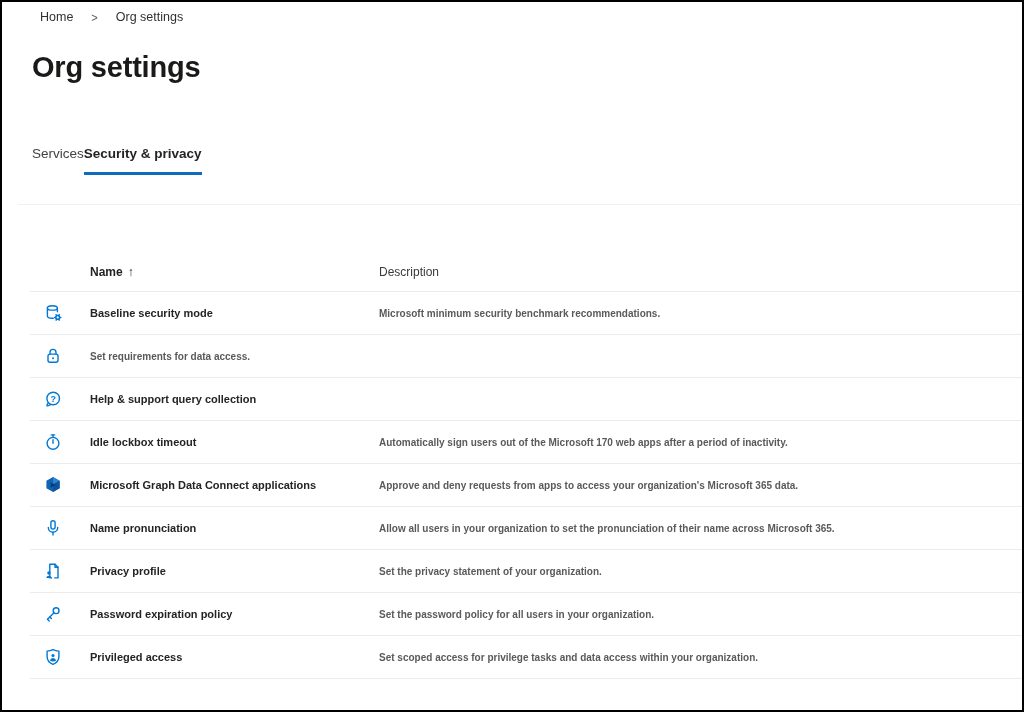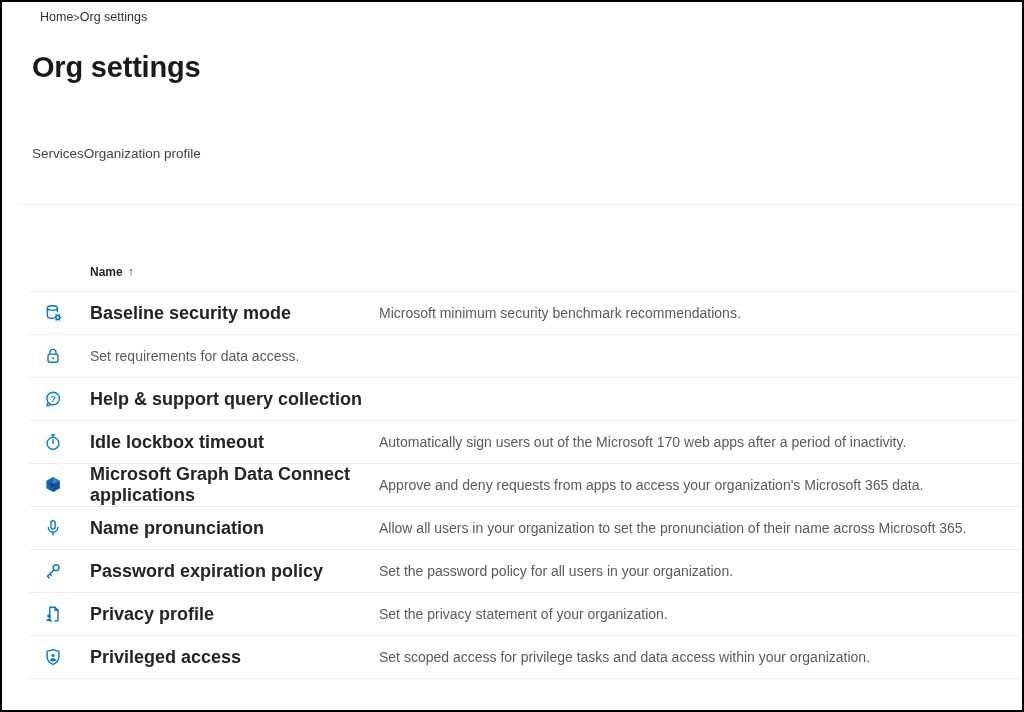--- a/index.html
+++ b/index.html
@@ -12,21 +12,21 @@
   .frame {
     width: 1024px; height: 712px;
     border: 2px solid #000;
     background: #fff;
     overflow: hidden;
   }
   
   .breadcrumb {
     padding: 2px 0 0 38px;
     font-size: 12.5px; color: #323130;
-    display: flex; align-items: center; gap: 0;
+    display: flex; align-items: center; gap: 18px;
     height: 28px;
   }
   .crumb { cursor: pointer; }
   .crumb-sep { color: #605e5c; font-size: 11px; transform: scaleY(1.15); }
   
   h1.page-title {
     margin: 20px 0 0 30px;
     font-size: 29px; line-height: 34px;
     font-weight: 700; color: #1b1a19;
     letter-spacing: -0.2px;
@@ -68,49 +68,50 @@
   .sort-glyph { font-size: 12px; font-weight: 400; color: #242424; }
   .h-desc { flex: 1; color: #3b3a39; font-weight: 400; cursor: pointer; }
   .row {
     display: flex; align-items: center;
     height: 43px;
     border-bottom: 1px solid #ebebeb;
     cursor: pointer;
   }
   .cell-icon { width: 60px; padding-left: 13px; display: flex; align-items: center; }
   .cell-icon svg { display: block; }
-  .cell-name { width: 289px; font-size: 18px; font-weight: 700; color: #242424; }
-  .cell-desc { flex: 1; font-size: 14px; color: #5b5a59; padding-right: 2px; }
+  .cell-name { width: 289px; font-size: 11px; font-weight: 700; color: #242424; }
+  .cell-desc { flex: 1; font-size: 10px; color: #5b5a59; padding-right: 2px; font-weight: bold; }
 </style>
 </head>
 <body>
 
 <div class="frame">
 
   <nav class="breadcrumb" id="breadcrumb">
       <span class="crumb">Home</span>
       <span class="crumb-sep">&gt;</span>
       <span class="crumb">Org settings</span>
     </nav>
 
   <h1 class="page-title">Org settings</h1>
 
   <div class="tabs" id="tabs">
       <div class="tab">Services</div>
-      <div class="tab">Organization profile</div>
+      <div class="tab active">Security &amp; privacy</div>
     </div>
   <div class="tabs-divider"></div>
 
   <div class="table">
     <div class="thead">
       <div class="h-spacer"></div>
       <div class="h-name">
         <span>Name</span>
         <span class="sort-glyph">↑</span>
       </div>
+      <div class="h-desc">Description</div>
     </div>
     <div id="rows">
   <div class="row">
     <div class="cell-icon">
       <span class="icon">
               <svg width="20" height="20" viewBox="0 0 20 20">
     <g fill="none" stroke="#0078d4" stroke-width="1.4" stroke-linecap="round" stroke-linejoin="round">
       <ellipse cx="9.4" cy="4.9" rx="5" ry="2.2"></ellipse>
       <path d="M4.4 4.9 V13 c0 1.25 2.2 2.25 5 2.25 .3 0 .6 -.01 .9 -.04"></path>
       <path d="M14.4 4.9 V8.8"></path>
@@ -200,54 +201,54 @@
     </div>
     <div class="cell-name">Name pronunciation</div>
     <div class="cell-desc">Allow all users in your organization to set the pronunciation of their name across Microsoft 365.</div>
   </div>
 
   <div class="row">
     <div class="cell-icon">
       <span class="icon">
               <svg width="20" height="20" viewBox="0 0 20 20">
     <g fill="none" stroke="#0078d4" stroke-width="1.4" stroke-linecap="round" stroke-linejoin="round">
+      <path d="M8.6 16.9 H6.8 V3.3 h5.2 l3 3 v10.6 h-3.2"></path>
+      <path d="M12 3.3 v3 h3"></path>
+    </g>
+    <circle cx="5.9" cy="12" r="1.7" fill="#0078d4"></circle>
+    <path d="M3.2 17 a2.75 2.75 0 0 1 5.4 0 Z" fill="#0078d4"></path>
+              </svg>
+            </span>
+    </div>
+    <div class="cell-name">Privacy profile</div>
+    <div class="cell-desc">Set the privacy statement of your organization.</div>
+  </div>
+
+  <div class="row">
+    <div class="cell-icon">
+      <span class="icon">
+              <svg width="20" height="20" viewBox="0 0 20 20">
+    <g fill="none" stroke="#0078d4" stroke-width="1.4" stroke-linecap="round" stroke-linejoin="round">
       <circle cx="13.1" cy="6.7" r="2.9"></circle>
       <path d="M11 8.8 L4.5 15.3"></path>
       <path d="M4.5 15.3 l1.7 1.7"></path>
       <path d="M6.9 12.9 l1.5 1.5"></path>
     </g>
               </svg>
             </span>
     </div>
     <div class="cell-name">Password expiration policy</div>
     <div class="cell-desc">Set the password policy for all users in your organization.</div>
   </div>
 
   <div class="row">
     <div class="cell-icon">
       <span class="icon">
               <svg width="20" height="20" viewBox="0 0 20 20">
     <g fill="none" stroke="#0078d4" stroke-width="1.4" stroke-linecap="round" stroke-linejoin="round">
-      <path d="M8.6 16.9 H6.8 V3.3 h5.2 l3 3 v10.6 h-3.2"></path>
-      <path d="M12 3.3 v3 h3"></path>
-    </g>
-    <circle cx="5.9" cy="12" r="1.7" fill="#0078d4"></circle>
-    <path d="M3.2 17 a2.75 2.75 0 0 1 5.4 0 Z" fill="#0078d4"></path>
-              </svg>
-            </span>
-    </div>
-    <div class="cell-name">Privacy profile</div>
-    <div class="cell-desc">Set the privacy statement of your organization.</div>
-  </div>
-
-  <div class="row">
-    <div class="cell-icon">
-      <span class="icon">
-              <svg width="20" height="20" viewBox="0 0 20 20">
-    <g fill="none" stroke="#0078d4" stroke-width="1.4" stroke-linecap="round" stroke-linejoin="round">
       <path d="M10 2.6 c1.8.9 3.8 1.4 5.9 1.5 v5.3 c0 3.8 -2.3 6.4 -5.9 7.9 c-3.6 -1.5 -5.9 -4.1 -5.9 -7.9 V4.1 c2.1 -.1 4.1 -.6 5.9 -1.5 Z"></path>
     </g>
     <circle cx="10" cy="8.5" r="1.6" fill="#0078d4"></circle>
     <path d="M6.9 13.5 a3.15 3.15 0 0 1 6.2 0 c-.9.7 -2 1 -3.1 1 s-2.2 -.3 -3.1 -1 Z" fill="#0078d4"></path>
               </svg>
             </span>
     </div>
     <div class="cell-name">Privileged access</div>
     <div class="cell-desc">Set scoped access for privilege tasks and data access within your organization.</div>
   </div>

